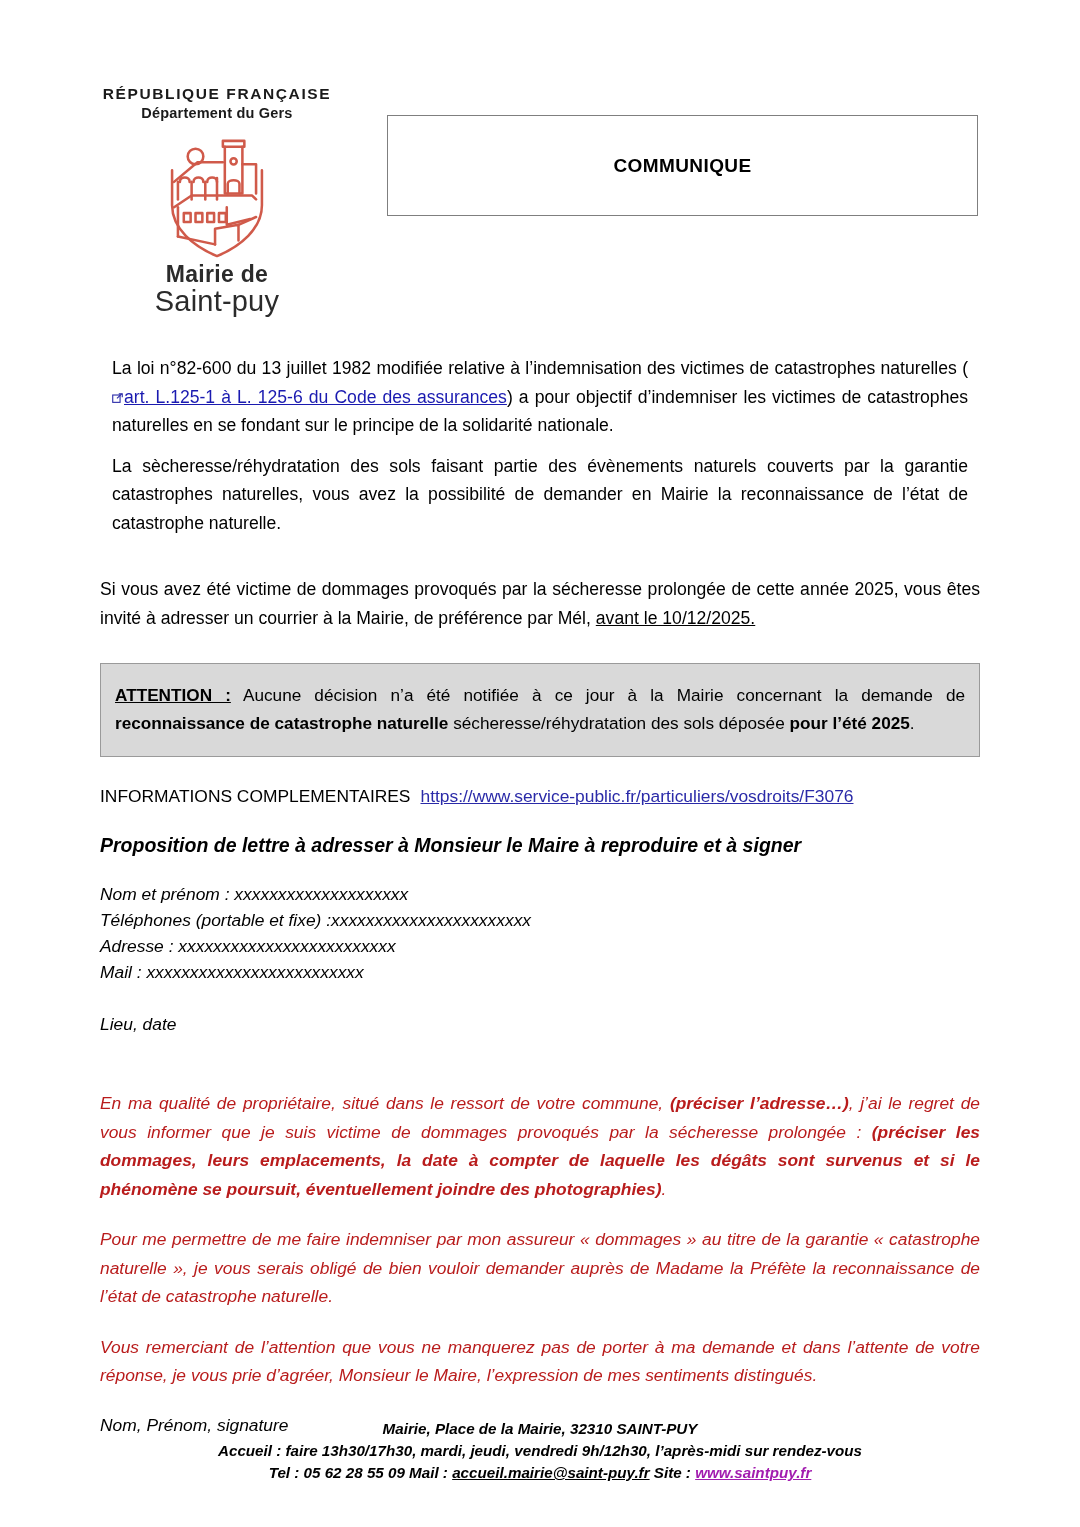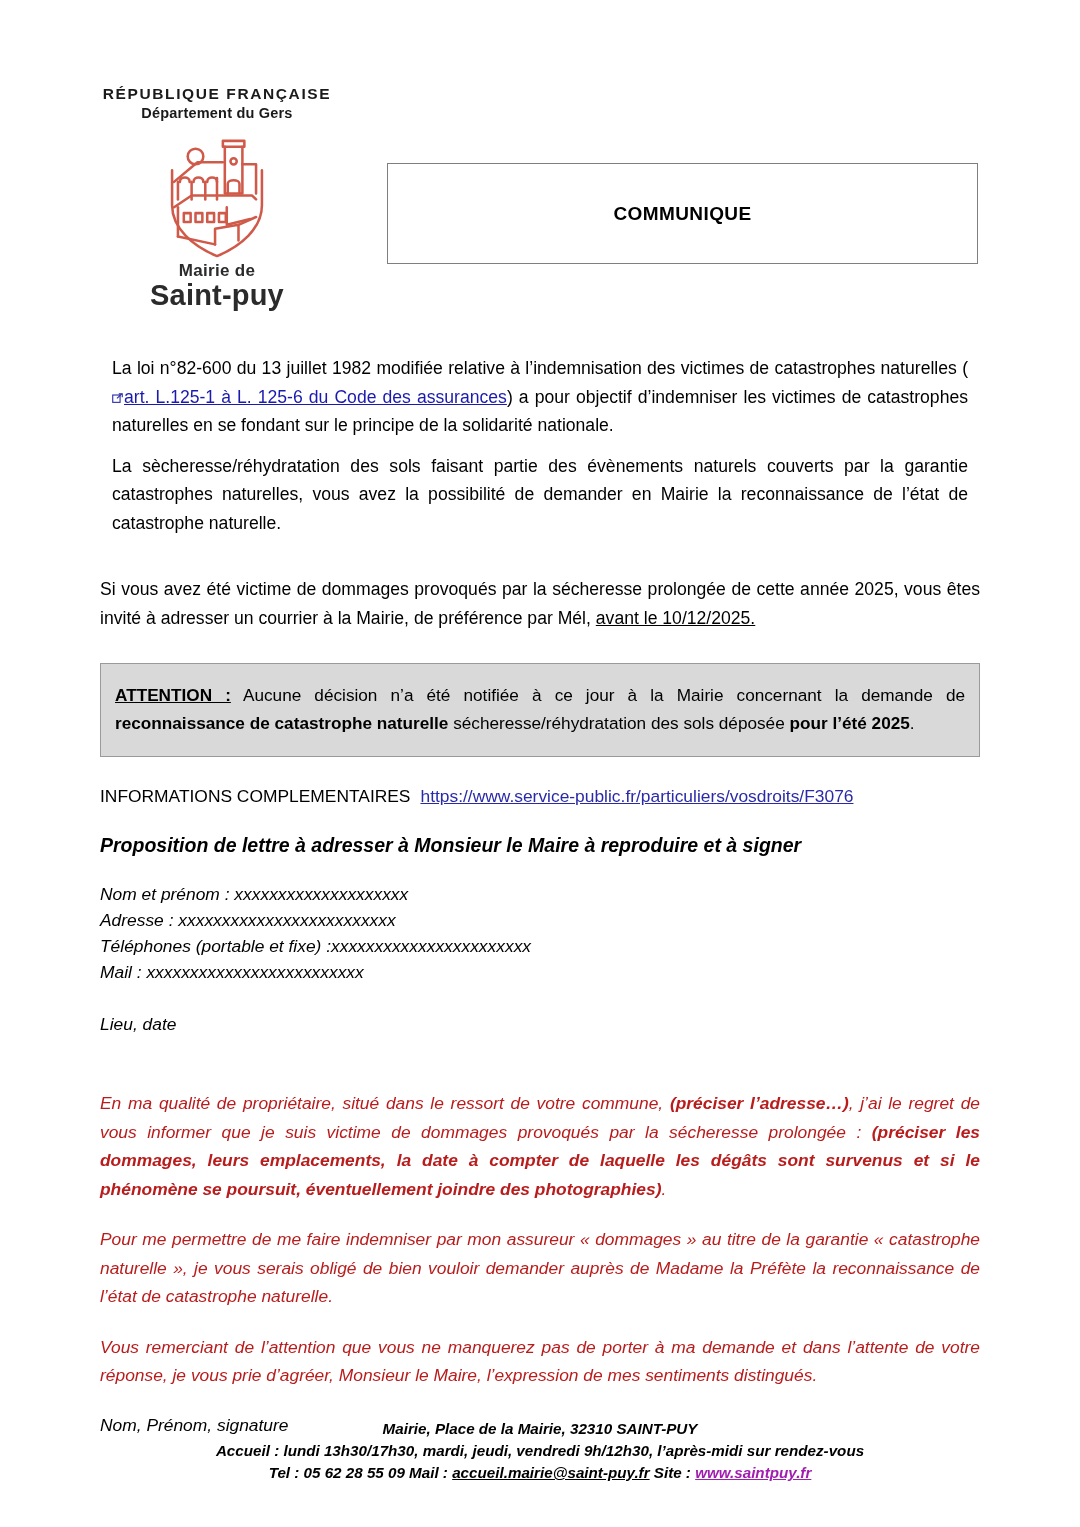--- a/index.html
+++ b/index.html
@@ -62,48 +62,47 @@
   .crest {
     margin: 10px auto 0 auto;
     width: 120px;
     height: 125px;
     display: block;
   }
 
   .mairie-de {
     font-family: "Liberation Sans", sans-serif;
     font-weight: bold;
-    font-size: 17px;
+    font-size: 23px;
     color: #2b2b2b;
     line-height: 1.05;
     margin-top: 2px;
     letter-spacing: 0.3px;
   }
   .saint-puy {
     font-family: "Liberation Sans", sans-serif;
-    font-weight: bold;
+    font-weight: normal;
     font-size: 29px;
     color: #2b2b2b;
     line-height: 1.05;
     letter-spacing: 0.2px;
   }
 
   .communique-box {
     position: absolute;
     left: 387px;
     top: 115px;
     width: 591px;
     height: 101px;
     border: 1.5px solid #7f7f7f;
     box-sizing: border-box;
     display: flex;
     align-items: center;
     justify-content: center;
     background: #ffffff;
-    margin-top: 48px;
   }
   .communique-title {
     font-family: "Liberation Sans", sans-serif;
     font-weight: bold;
     font-size: 19px;
     letter-spacing: 0.4px;
     color: #000000;
   }
 
   
@@ -324,22 +323,22 @@
 
     <div class="info-line"><span>INFORMATIONS COMPLEMENTAIRES</span><a class="info-url" href="#">https://www.service-public.fr/particuliers/vosdroits/F3076</a></div>
 
     <div class="spacer-22"></div>
 
     <div class="proposition">Proposition de lettre à adresser à Monsieur le Maire à reproduire et à signer</div>
 
     <div class="spacer-22"></div>
 
     <div class="letter-line">Nom et prénom : xxxxxxxxxxxxxxxxxxxx</div>
+    <div class="letter-line">Téléphones (portable et fixe) :xxxxxxxxxxxxxxxxxxxxxxx</div>
     <div class="letter-line">Adresse : xxxxxxxxxxxxxxxxxxxxxxxxx</div>
-    <div class="letter-line">Téléphones (portable et fixe) :xxxxxxxxxxxxxxxxxxxxxxx</div>
     <div class="letter-line">Mail : xxxxxxxxxxxxxxxxxxxxxxxxx</div>
 
     <div class="spacer-26"></div>
 
     <div class="letter-line">Lieu, date</div>
 
     <div class="spacer-26"></div>
 
 
     <div class="spacer-26"></div>
@@ -354,17 +353,17 @@
 
     <p class="letter">Vous remerciant de l’attention que vous ne manquerez pas de porter à ma demande et dans l’attente de votre réponse, je vous prie d’agréer, Monsieur le Maire, l’expression de mes sentiments distingués.</p>
 
     <div class="spacer-22"></div>
 
     <div class="letter-line">Nom, Prénom, signature</div>
   </div>
 
   <div class="footer">
     <div>Mairie, Place de la Mairie, 32310 SAINT-PUY</div>
-    <div>Accueil : lundi 13h30/17h30, mardi, jeudi, vendredi 9h/12h30, l’après-midi sur rendez-vous</div>
+    <div>Accueil : faire 13h30/17h30, mardi, jeudi, vendredi 9h/12h30, l’après-midi sur rendez-vous</div>
     <div><span>Tel : 05 62 28 55 09 Mail : </span><a class="mail-link" href="#">accueil.mairie@saint-puy.fr</a><span> Site : </span><a class="site-link" href="#">www.saintpuy.fr</a></div>
   </div>
 
 </div>
 
 </body></html>

